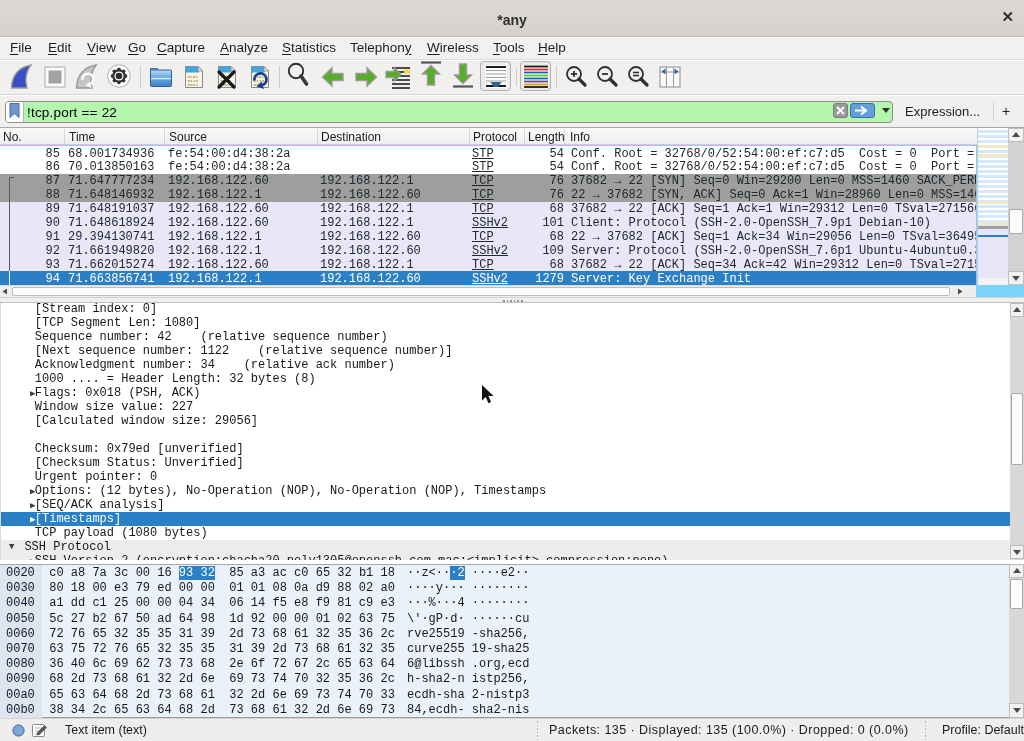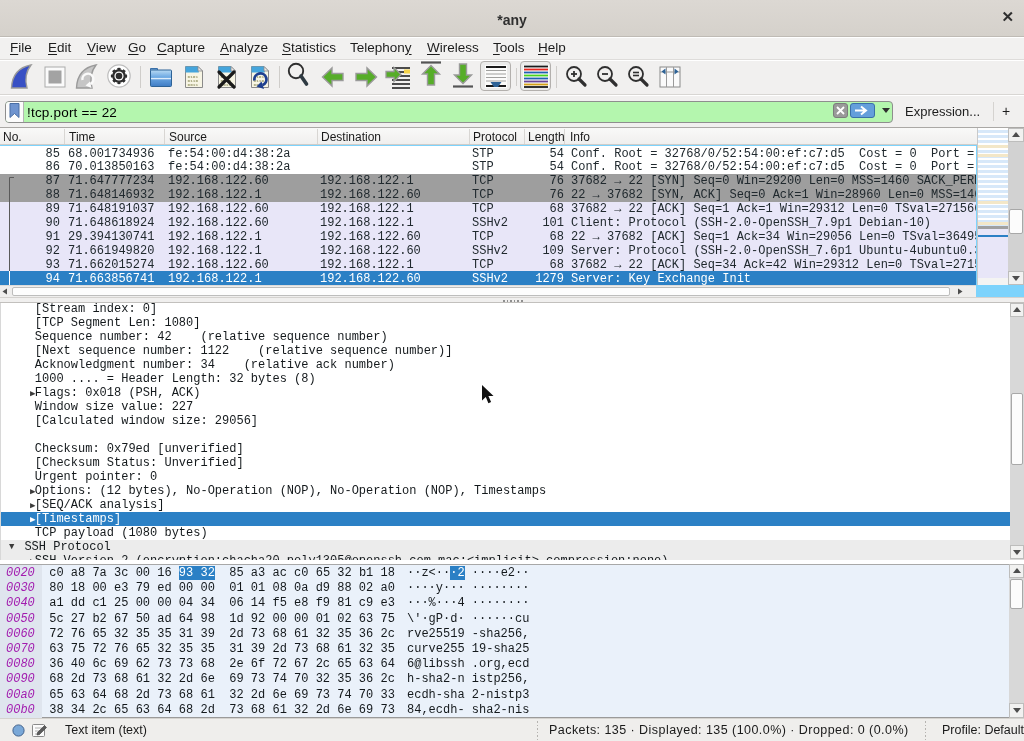--- a/index.html
+++ b/index.html
@@ -31,21 +31,21 @@
 #plist { left:0; top:128px; width:1024px; height:173px; background:#7dd3fc; }
 #phead { left:0; top:0; width:1024px; height:17px; background:linear-gradient(#f9f9f8,#f0efee); border-bottom:1px solid #cfcdca; }
 .hcol { position:absolute; top:2px; font-size:12px; color:#1a1a1a; }
 .hsep { position:absolute; top:1px; width:1px; height:15px; background:#d8d6d3; }
 .prow { position:absolute; left:0; width:976px; height:14.2px; font-family:"Liberation Mono", monospace; font-size:12px; color:#20292e; white-space:pre; overflow:hidden; }
 .prow span { position:absolute; top:0.5px; }
 .c-no { left:0; width:60px; text-align:right; }
 .c-time { left:68px; }
 .c-src { left:168px; }
 .c-dst { left:320px; }
-.c-proto { left:472px; }
+.c-proto { left:472px;text-decoration:underline; }
 .c-len { left:500px; width:64px; text-align:right; }
 .c-info { left:571px; }
 .r-white { background:#ffffff; }
 .r-gray { background:#9e9e9e; }
 .r-lav { background:#e8e6f8; }
 .r-sel { background:#2b80c5; color:#fff; }
 
 #minimap { left:977px; top:0px; width:31px; height:157px; background:#fff; overflow:hidden; border-left:1px solid #c9c9c9; }
 .mm { position:absolute; left:0; width:31px; }
 #vsb1 { left:1008px; top:0; width:16px; height:157px; background:#d2d2d2; }
@@ -62,21 +62,21 @@
 .dsel { background:#2b80c5; color:#fff; }
 .dgray { background:#ececec; }
 .dline { padding-left:5px; }
 .tri { position:absolute; left:29px; top:2px; font-size:9px; color:#3c3c3c; }
 .tri2 { position:absolute; left:8px; top:2px; font-size:9px; color:#3c3c3c; }
 #vsb2 { left:1010px; top:303px; width:14px; height:257px; background:#d8d8d8; }
 
 #hexpane { left:0; top:564px; width:1024px; height:154px; background:#eaf1fa; border-top:1px solid #a8a8a8; border-bottom:1px solid #9a9a9a; }
 .xrow { position:absolute; left:0; width:1010px; height:15.2px; font-family:"Liberation Mono", monospace; font-size:12px; color:#14191c; white-space:pre; }
 .xrow { padding-left:6px; }
-.xoff { color:#a21caf;font-style:italic; }
+.xoff { color:#0f172a; }
 .xa { position:absolute; left:407px; top:0; }
 .xsel { background:#2b80c5; color:#fff; }
 #offcol { left:0; top:0; width:42px; height:153px; background:#dfe5ee; }
 #vsb3 { left:1009px; top:564px; width:15px; height:154px; background:#d8d8d8; }
 
 #statusbar { left:0; top:718px; width:1024px; height:23px; background:#efeeec; border-top:1px solid #d5d3cf; }
 .stxt { position:absolute; top:722.5px; font-size:12.5px; color:#1a1a1a; }
 </style>
 </head>
 <body>

